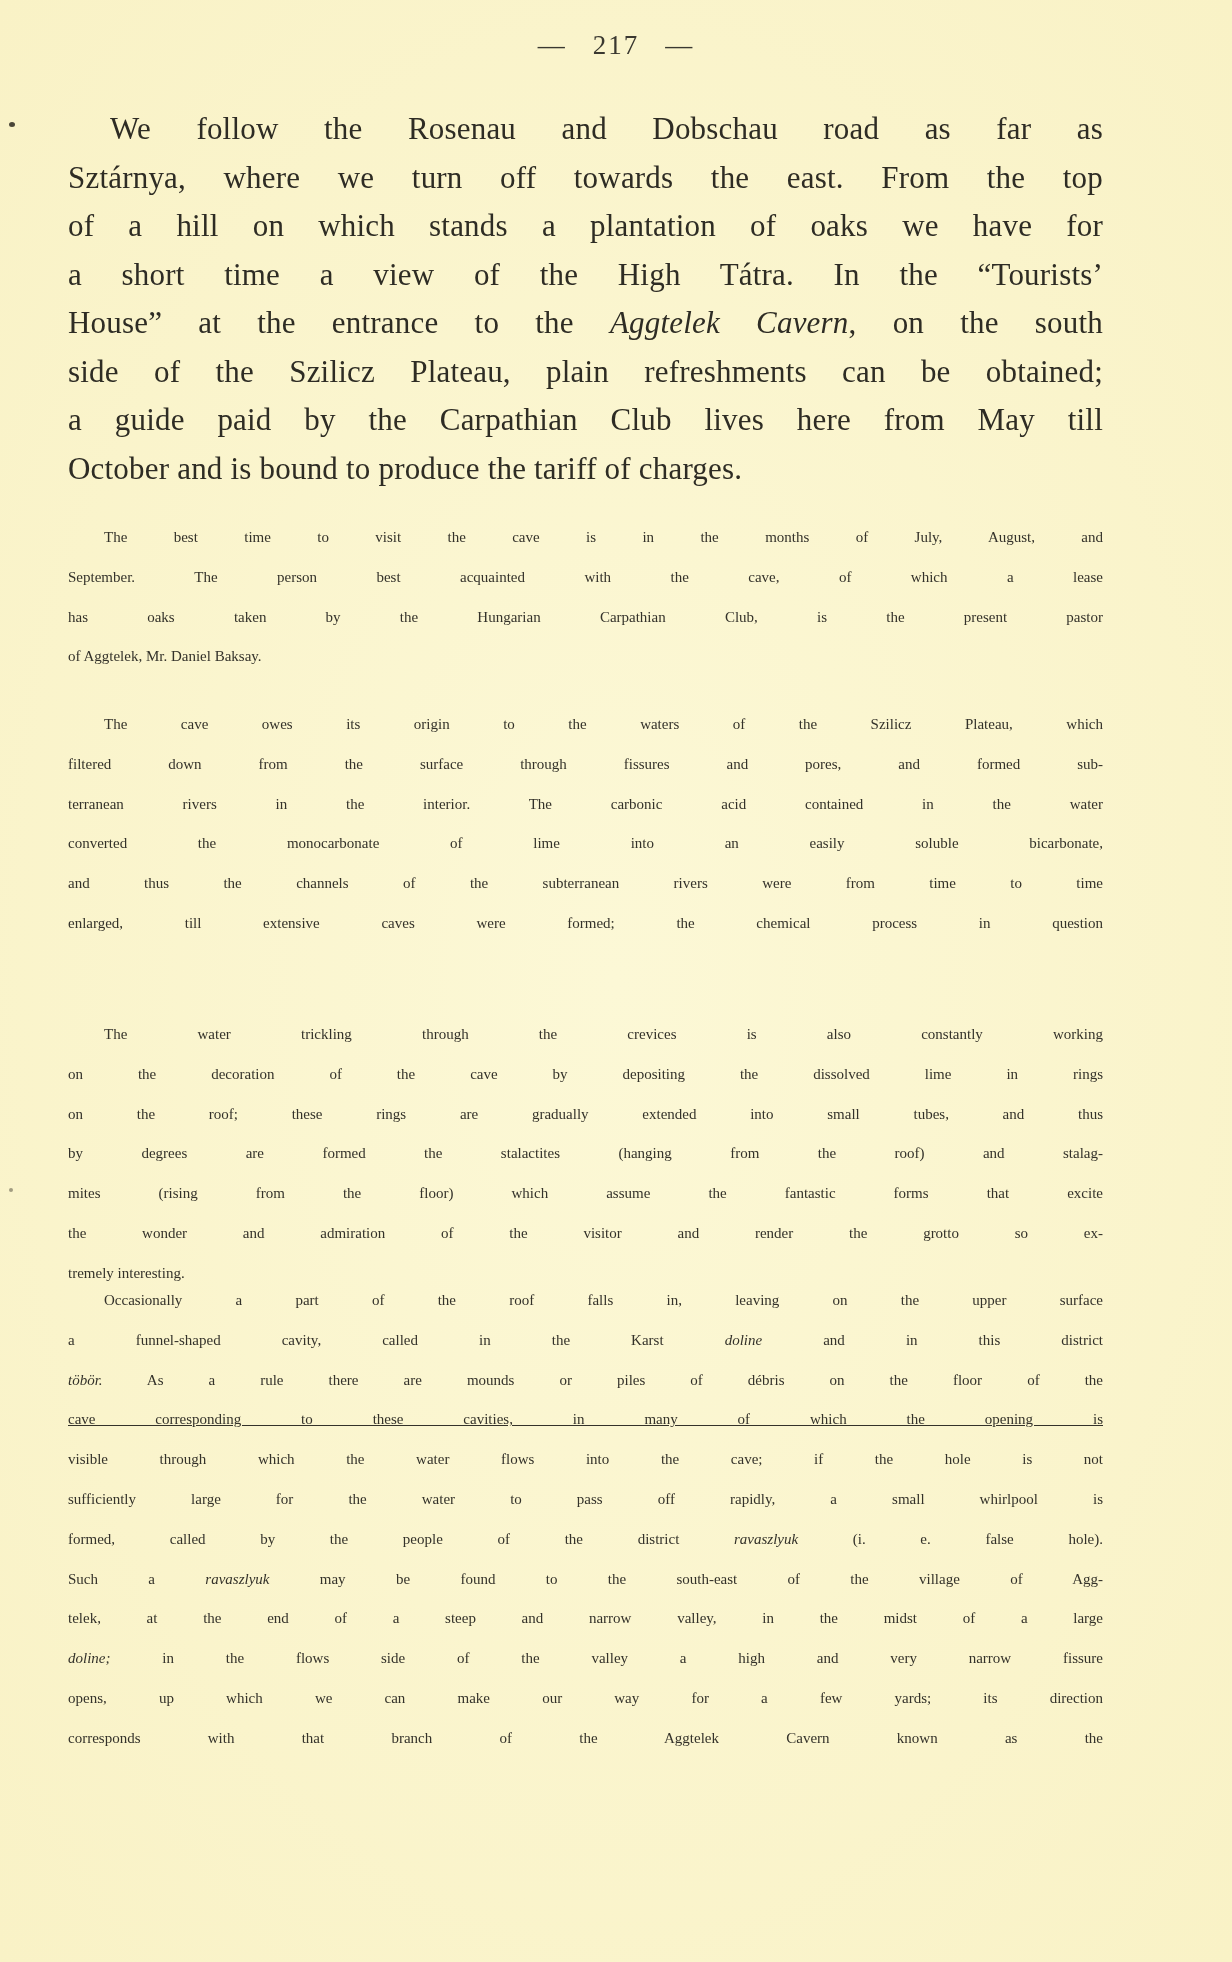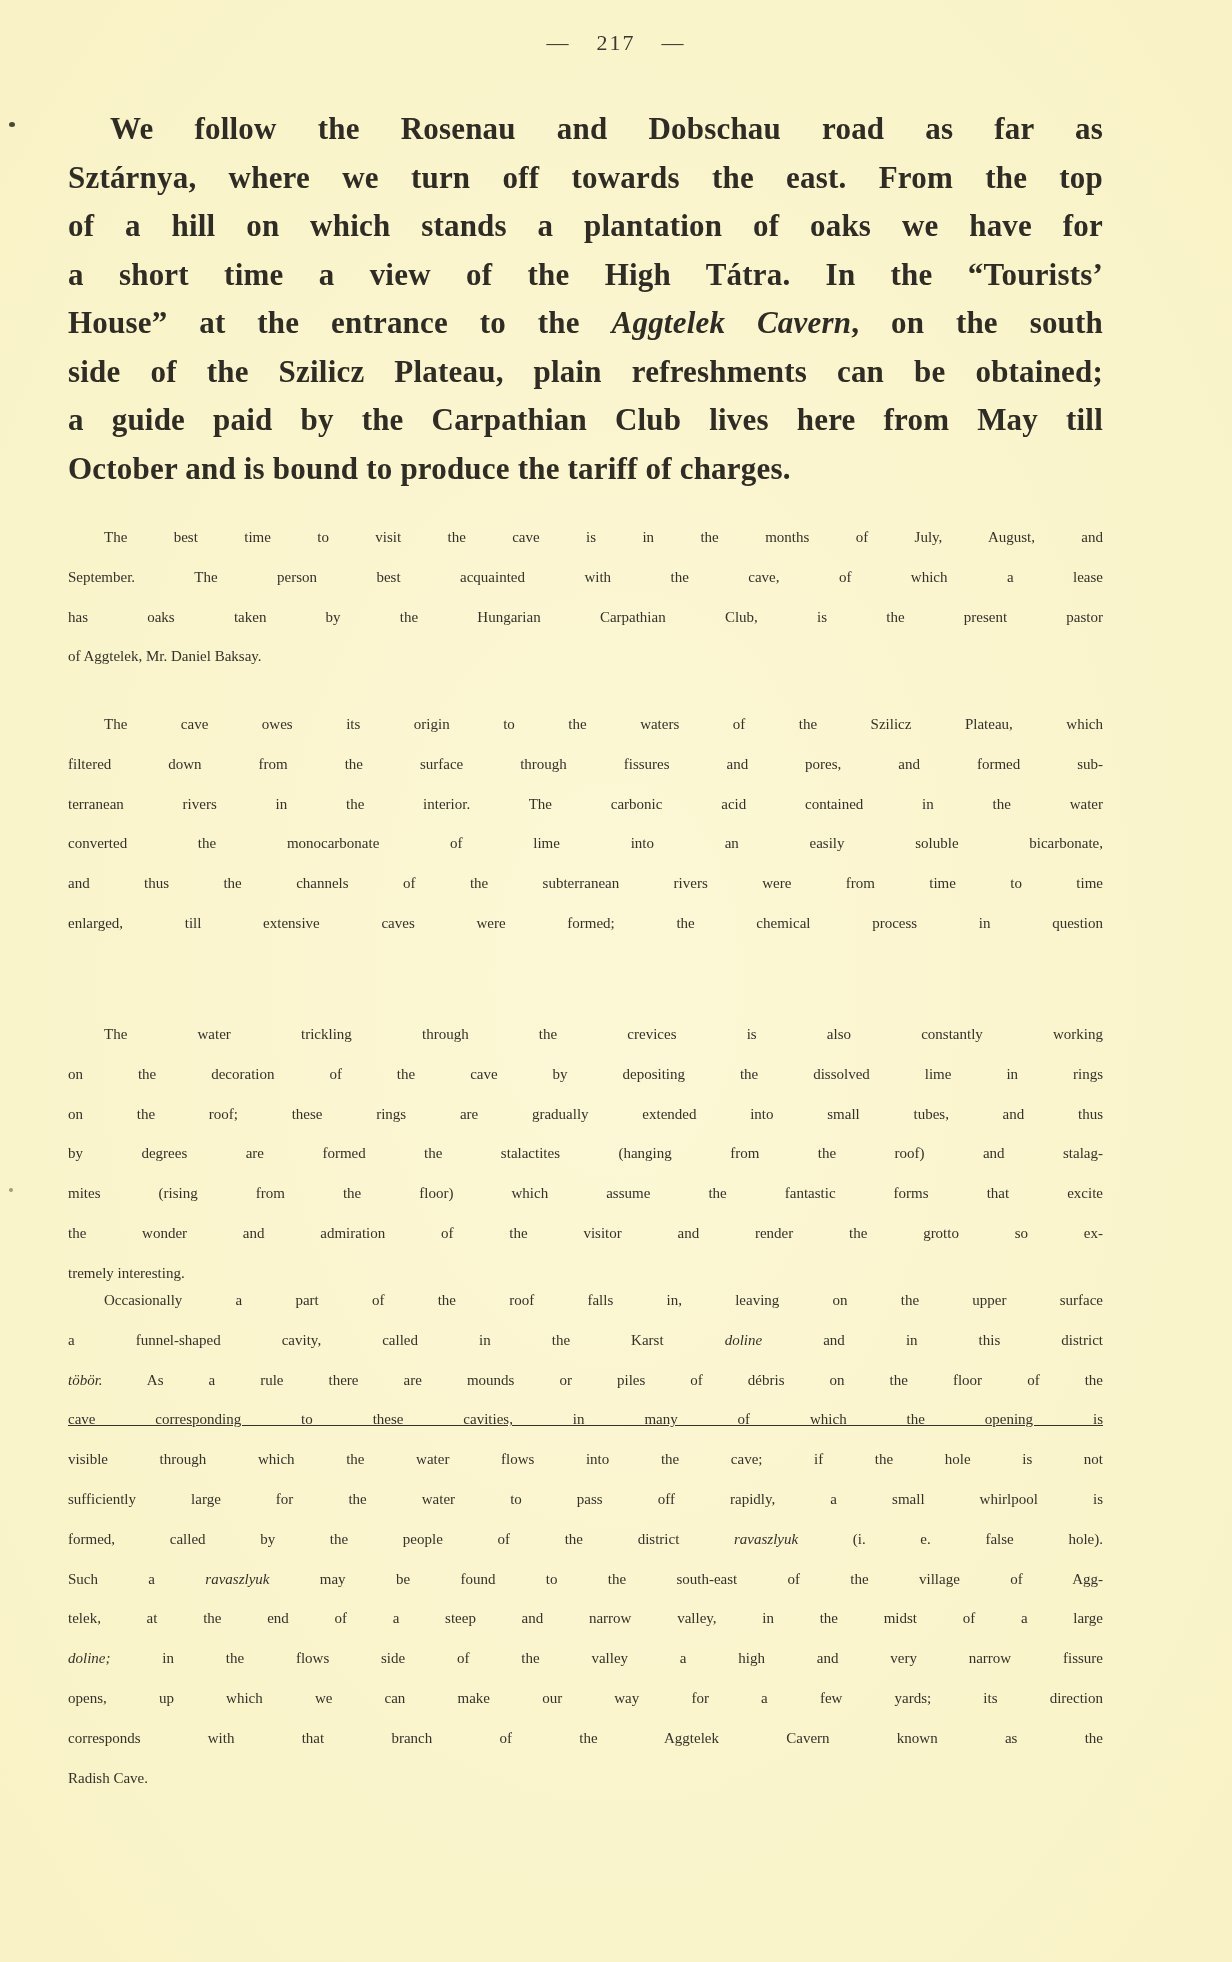--- a/index.html
+++ b/index.html
@@ -6,36 +6,36 @@
   body {
     width: 1232px; height: 1962px; overflow: hidden;
     background: #fbf6cf;
     background-image: radial-gradient(ellipse at 50% 50%, #fcf8d6 0%, #f9f2c6 100%);
     color: #2b2a22;
     font-family: "DejaVu Serif", "Liberation Serif", serif;
     position: relative;
   }
   .page-num {
     position: absolute; top: 30px; left: 0; width: 1232px;
-    text-align: center; font-size: 22px; letter-spacing: 2px;
+    text-align: center; font-size: 27px; letter-spacing: 2px;
     font-family: "Liberation Serif", serif; color: #3a3830;
   }
   .page-num .dash { display: inline-block; margin: 0 26px; }
   .text-block {
     position: absolute; left: 68px; width: 1035px;
     text-align: justify; hyphens: manual;
   }
   .line { display: block; text-align: justify; text-align-last: justify; white-space: nowrap; }
   .line.last { text-align-last: left; }
   .large {
     top: 105px; font-family: "Liberation Serif", serif;
     font-size: 31px; line-height: 48.5px; color: #2e2c24;
     transform: scaleX(1.0);
   }
-  .large .line { letter-spacing: 0.2px; font-weight: bold; }
+  .large .line { letter-spacing: 0.2px; }
   .small {
     font-family: "Liberation Serif", serif;
     font-size: 15px; line-height: 39.8px; color: #34322a;
   }
   .indent { padding-left: 36px; }
   .indent-large { padding-left: 42px; }
   .p1 { top: 518px; }
   .p2 { top: 705px; }
   .p3 { top: 1015px; }
   .p4 { top: 1281px; }
@@ -92,17 +92,16 @@
   <span class="line" style="display: block;"><i>töbör.</i><span> As a rule there are mounds or piles of débris on the floor of the</span></span>
   <span class="line" style="display: block; text-decoration: underline;">cave corresponding to these cavities, in many of which the opening is</span>
   <span class="line" style="display: block;">visible through which the water flows into the cave; if the hole is not</span>
   <span class="line" style="display: block;">sufficiently large for the water to pass off rapidly, a small whirlpool is</span>
   <span class="line" style="display: block;"><span>formed, called by the people of the district </span><i>ravaszlyuk</i><span> (i. e. false hole).</span></span>
   <span class="line" style="display: block;"><span>Such a </span><i>ravaszlyuk</i><span> may be found to the south-east of the village of Agg-</span></span>
   <span class="line" style="display: block;">telek, at the end of a steep and narrow valley, in the midst of a large</span>
   <span class="line" style="display: block;"><i>doline;</i><span> in the flows side of the valley a high and very narrow fissure</span></span>
   <span class="line" style="display: block;">opens, up which we can make our way for a few yards; its direction</span>
   <span class="line" style="display: block;">corresponds with that branch of the Aggtelek Cavern known as the</span>
-  <span class="line last" style="display: block;">Radish Cave.</span>
 </div>
 
 <span class="speck" style="left:9px;top:122px;width:6px;height:5px;"></span>
 <span class="speck" style="left:9px;top:1188px;width:4px;height:4px;opacity:0.5;"></span>
 
 </body></html>

